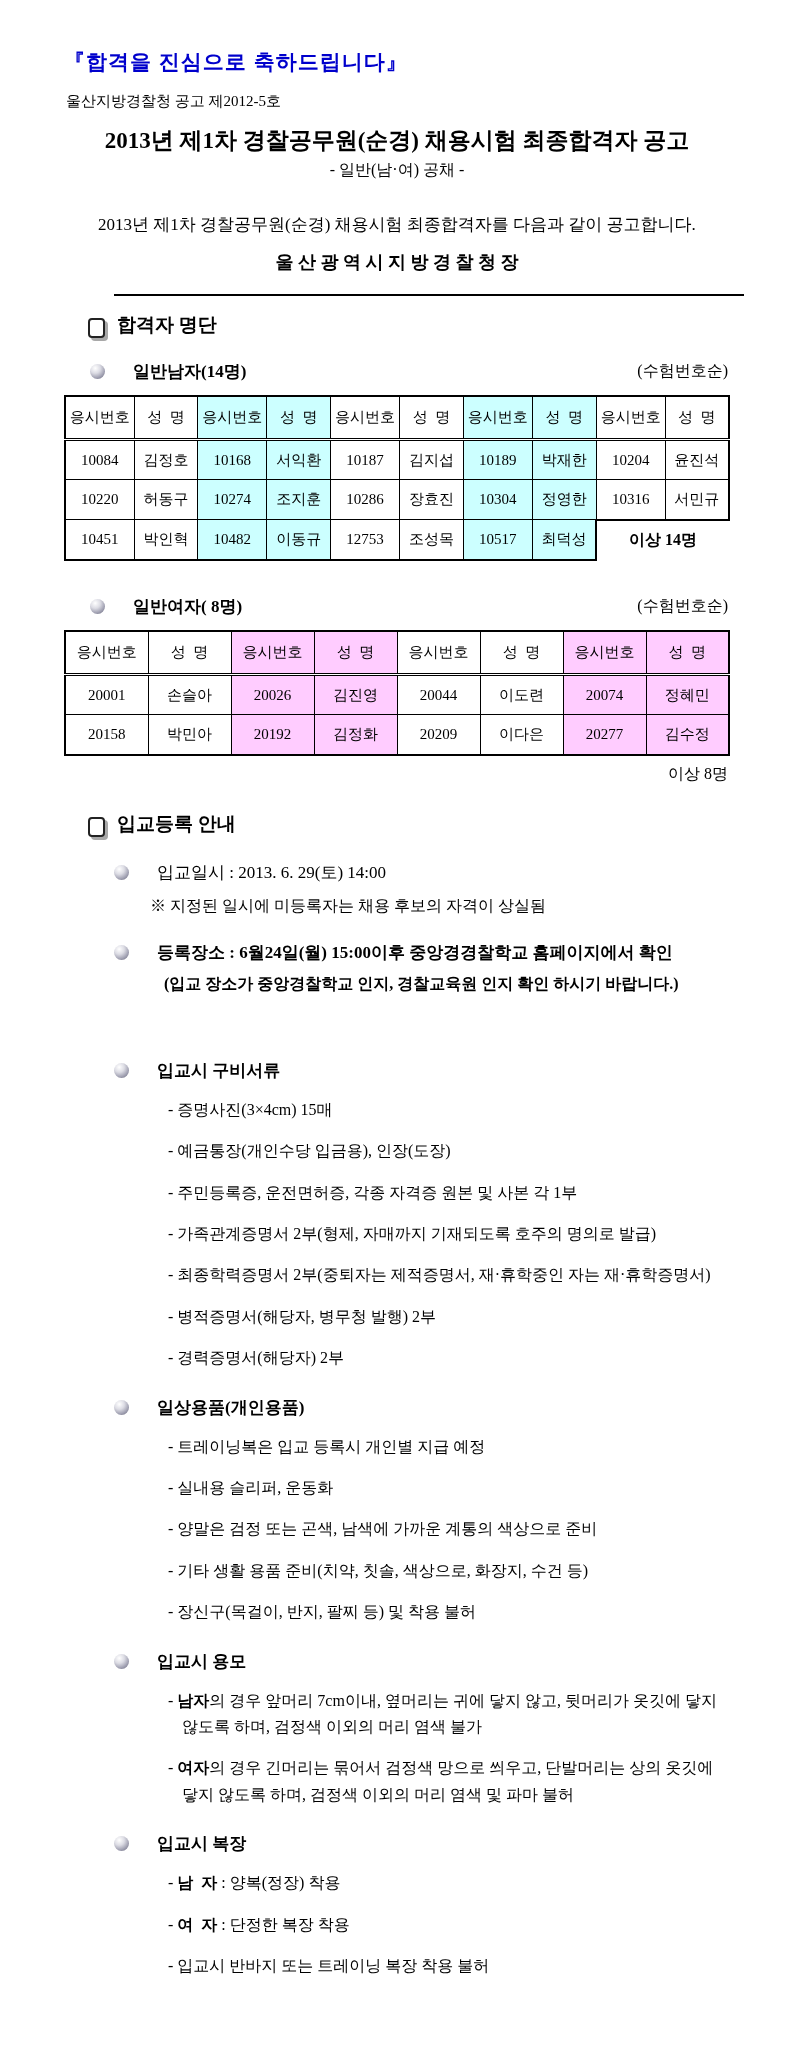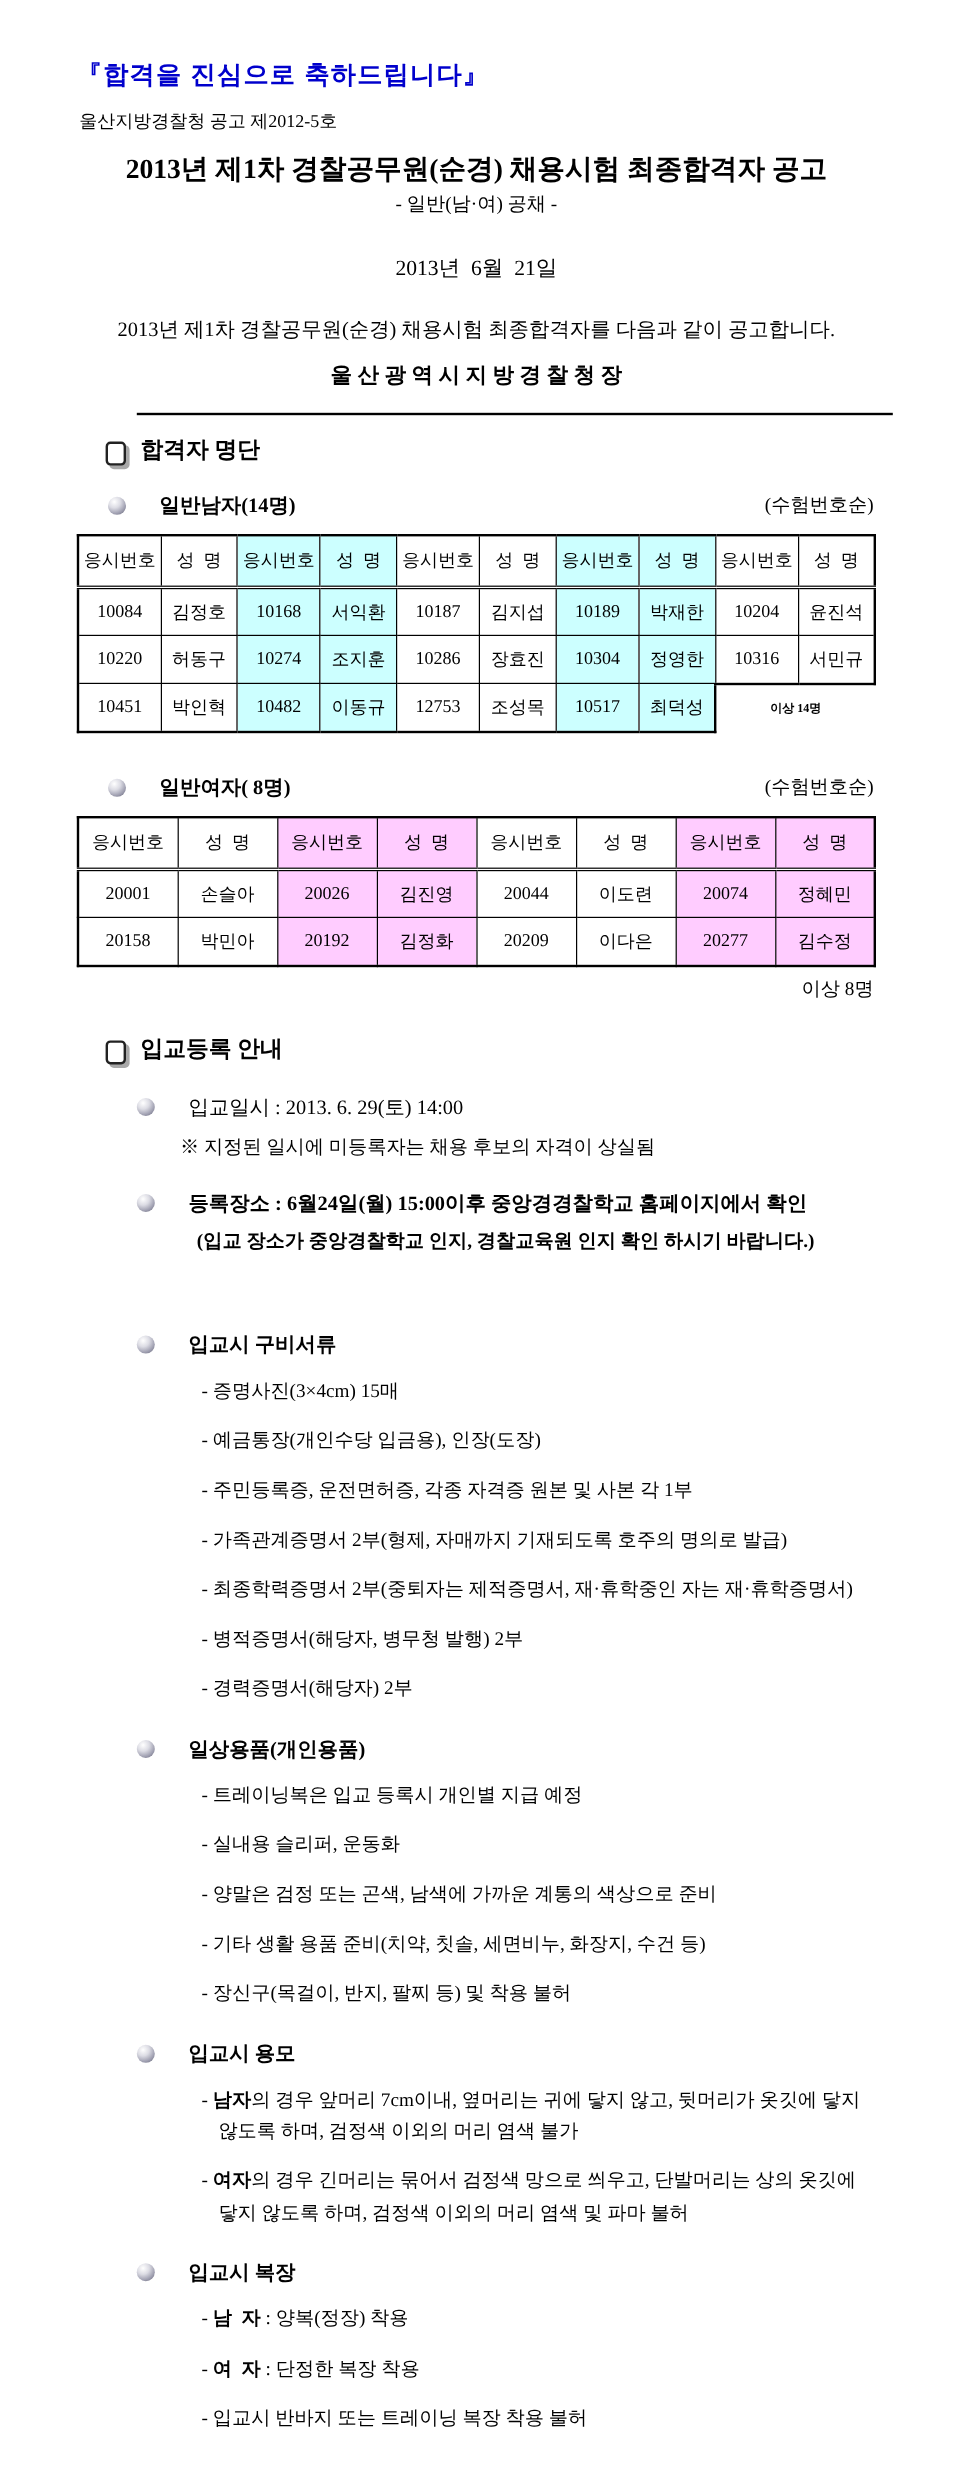--- a/index.html
+++ b/index.html
@@ -44,41 +44,40 @@
   .tbl th,.tbl td,.tbl-f th,.tbl-f td{border:1px solid #000;height:40px;font-weight:normal;
     overflow:hidden;padding:0 1px;}
   .tbl th,.tbl-f th{border-bottom:3px double #000;height:44px;}
   .tbl-f{border:2px solid #000;}
   .bt{border-top:2px solid #000 !important;}
   .bl{border-left:2px solid #000 !important;}
   .br{border-right:2px solid #000 !important;}
   .bb{border-bottom:2px solid #000 !important;}
   .hl{background:var(--male-highlight);}
   .hlf{background:var(--female-highlight);}
-  td.free{border:none;font-weight:bold;font-size:10px;}
+  td.free{border:none;font-weight:bold;font-size:16px;}
   .col-n{width:10.4%;} .col-m{width:9.6%;}
   .total-right{text-align:right;font-weight:normal;font-size:16px;margin:8px 2px 6px 0;}
 
   .g-note{margin:12px 0 12px 86px;font-size:16px;}
   .g-note.bd{font-weight:bold;}
   .g-note2{margin:10px 0 10px 100px;font-size:16px;font-weight:bold;}
   .dash-item{margin:15px 0 15px 104px;font-size:16px;line-height:1.65;
     padding-left:14px;text-indent:-14px;}
   .dash{display:inline;} .gap30{height:30px;}
 </style>
 </head>
 <body>
 
 <div class="page">
 
   <div class="banner">『합격을 진심으로 축하드립니다』</div>
   <div class="notice-no">울산지방경찰청 공고 제2012-5호</div>
   <div class="main-title">2013년 제1차 경찰공무원(순경) 채용시험 최종합격자 공고</div>
   <div class="sub-title">- 일반(남·여) 공채 -</div>
-  <div class="date-line pre">2013년  6월  21일</div>
   <p class="intro">2013년 제1차 경찰공무원(순경) 채용시험 최종합격자를 다음과 같이 공고합니다.</p>
   <div class="signature pre">울 산 광 역 시 지 방 경 찰 청 장</div>
 
   <hr class="rule">
 
   <div class="section-h">
     <span class="sq-icon"></span>
     <span>합격자 명단</span>
   </div>
 
@@ -230,21 +229,21 @@
   <div class="dash-item"><span class="dash">-</span> <span>병적증명서(해당자, 병무청 발행) 2부</span></div>
   <div class="dash-item"><span class="dash">-</span> <span>경력증명서(해당자) 2부</span></div>
 
   <div class="bullet-line bd">
     <span class="sphere-icon"></span>
     <span>일상용품(개인용품)</span>
   </div>
   <div class="dash-item"><span class="dash">-</span> <span>트레이닝복은 입교 등록시 개인별 지급 예정</span></div>
   <div class="dash-item"><span class="dash">-</span> <span>실내용 슬리퍼, 운동화</span></div>
   <div class="dash-item"><span class="dash">-</span> <span>양말은 검정 또는 곤색, 남색에 가까운 계통의 색상으로 준비</span></div>
-  <div class="dash-item"><span class="dash">-</span> <span>기타 생활 용품 준비(치약, 칫솔, 세면비누, 화장지, 수건 등)</span></div>
+  <div class="dash-item"><span class="dash">-</span> <span>기타 생활 용품 준비(치약, 칫솔, 색상으로, 화장지, 수건 등)</span></div>
   <div class="dash-item"><span class="dash">-</span> <span>장신구(목걸이, 반지, 팔찌 등) 및 착용 불허</span></div>
 
   <div class="bullet-line bd">
     <span class="sphere-icon"></span>
     <span>입교시 용모</span>
   </div>
   <div class="dash-item"><span class="dash">-</span> <b class="pre">남자</b><span>의 경우 앞머리 7cm이내, 옆머리는 귀에 닿지 않고, 뒷머리가 옷깃에 닿지 않도록 하며, 검정색 이외의 머리 염색 불가</span></div>
   <div class="dash-item"><span class="dash">-</span> <b class="pre">여자</b><span>의 경우 긴머리는 묶어서 검정색 망으로 씌우고, 단발머리는 상의 옷깃에 닿지 않도록 하며, 검정색 이외의 머리 염색 및 파마 불허</span></div>
 
   <div class="bullet-line bd">

